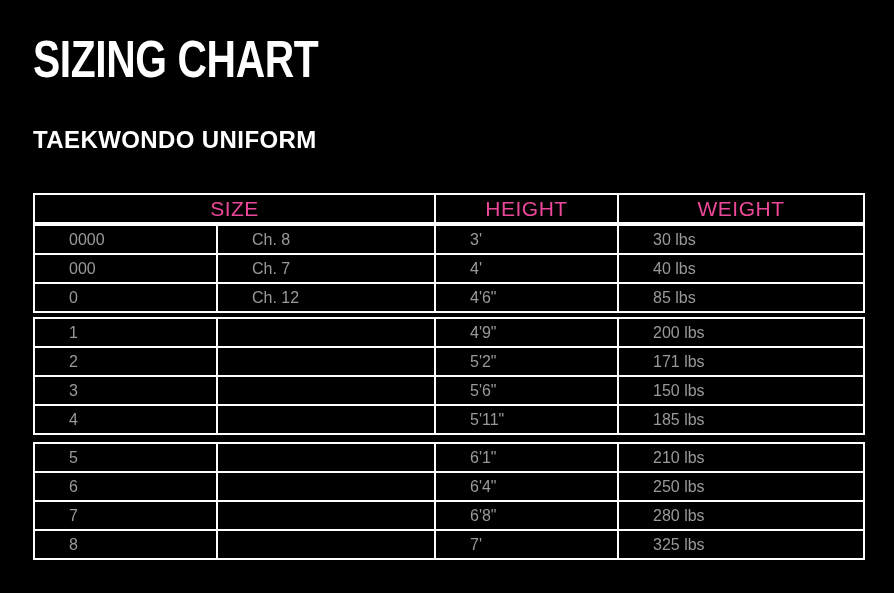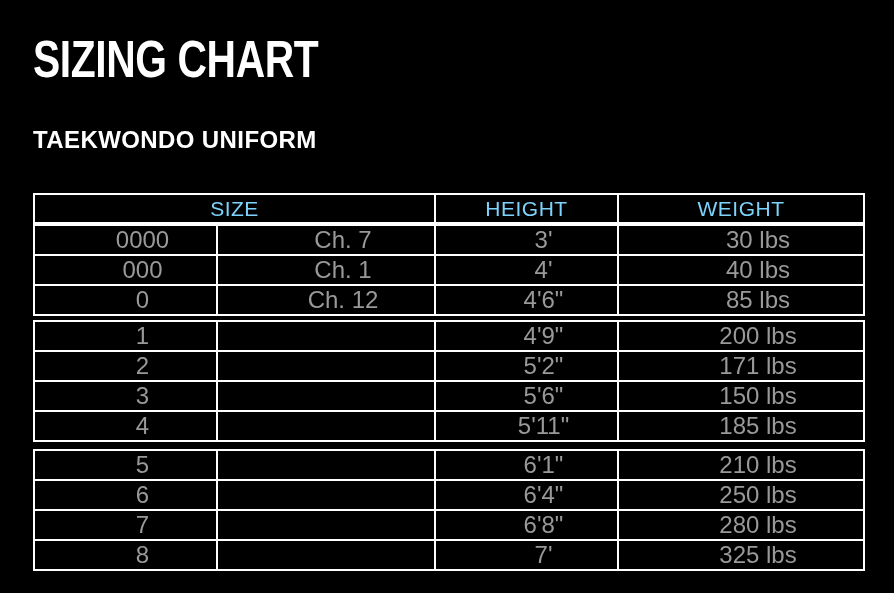--- a/index.html
+++ b/index.html
@@ -51,30 +51,30 @@
   table.tbl th,
   table.tbl td {
     border: 2px solid #ffffff;
     height: 27px;
     padding: 0;
     overflow: hidden;
     white-space: nowrap;
     vertical-align: middle;
   }
   table.tbl th {
-    color: #7dd3fc;
+    color: #ec4899;
     font-weight: normal;
     font-size: 21px;
     letter-spacing: 0.5px;
     text-align: center;
   }
   table.tbl td {
     color: #999999;
-    font-size: 24px;
-    text-align: center;
+    font-size: 16px;
+    text-align: left;
     padding-left: 34px;
   }
   table.grp-b { margin-top: 4px; }
   table.grp-c { margin-top: 7px; }
 </style>
 </head>
 <body>
 
 <div class="page">
 
@@ -103,27 +103,27 @@
     <table class="tbl grp-a">
       <colgroup>
           <col style="width:183px">
           <col style="width:218px">
           <col style="width:183px">
           <col style="width:246px">
         </colgroup>
       <tbody>
         <tr>
           <td>0000</td>
-          <td>Ch. 7</td>
+          <td>Ch. 8</td>
           <td>3'</td>
           <td>30 lbs</td>
         </tr>
         <tr>
           <td>000</td>
-          <td>Ch. 1</td>
+          <td>Ch. 7</td>
           <td>4'</td>
           <td>40 lbs</td>
         </tr>
         <tr>
           <td>0</td>
           <td>Ch. 12</td>
           <td>4'6"</td>
           <td>85 lbs</td>
         </tr>
       </tbody>

